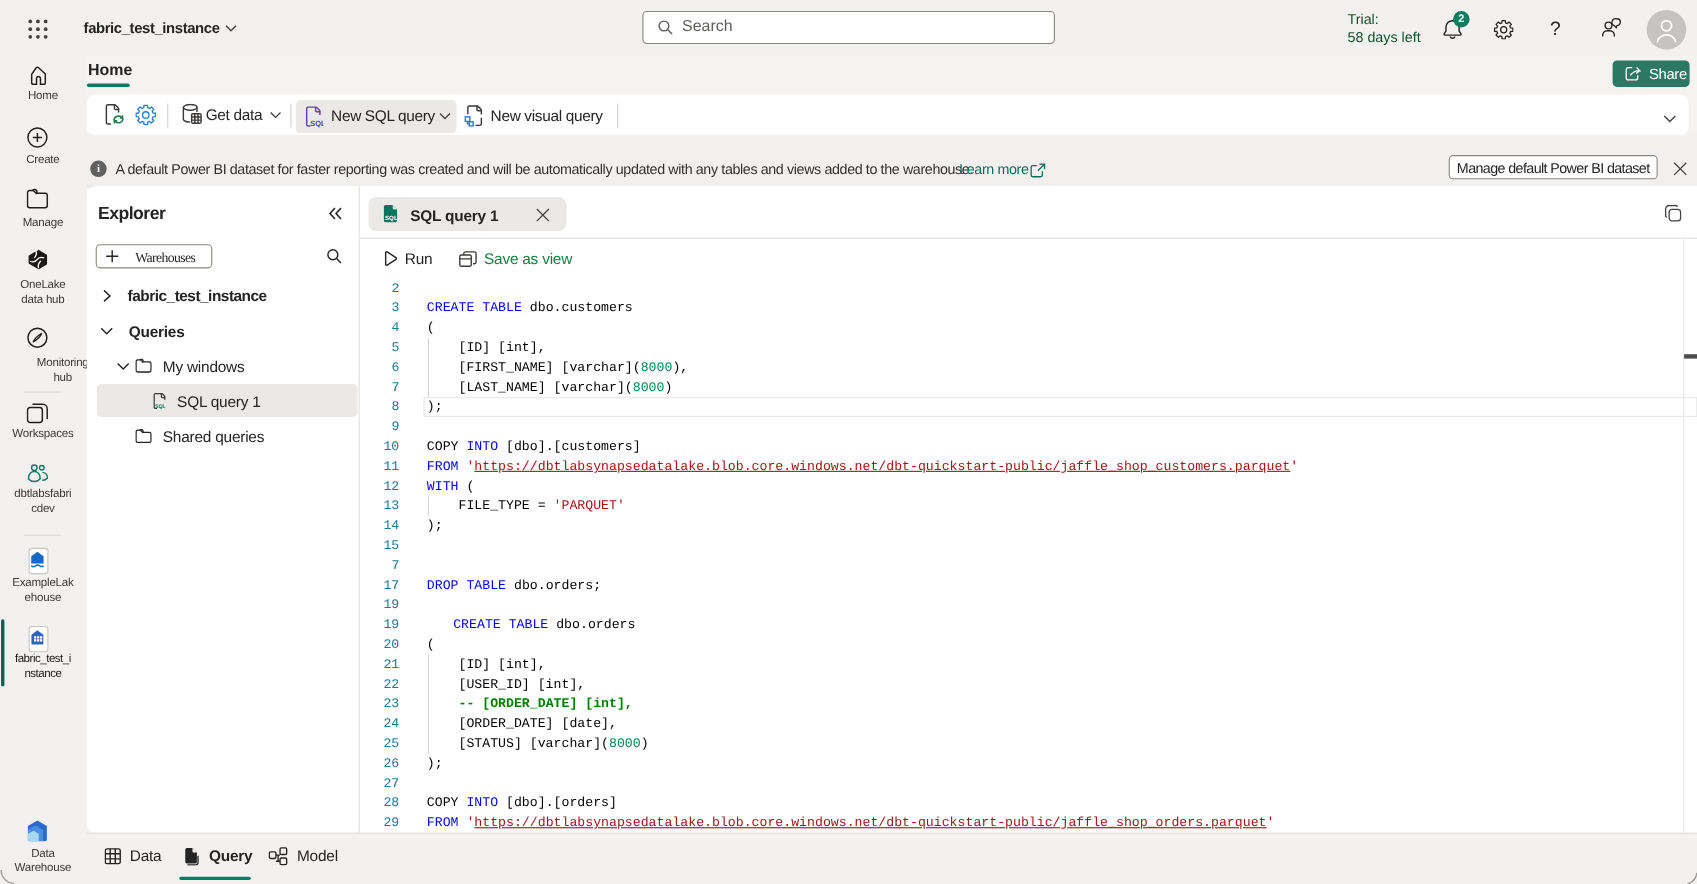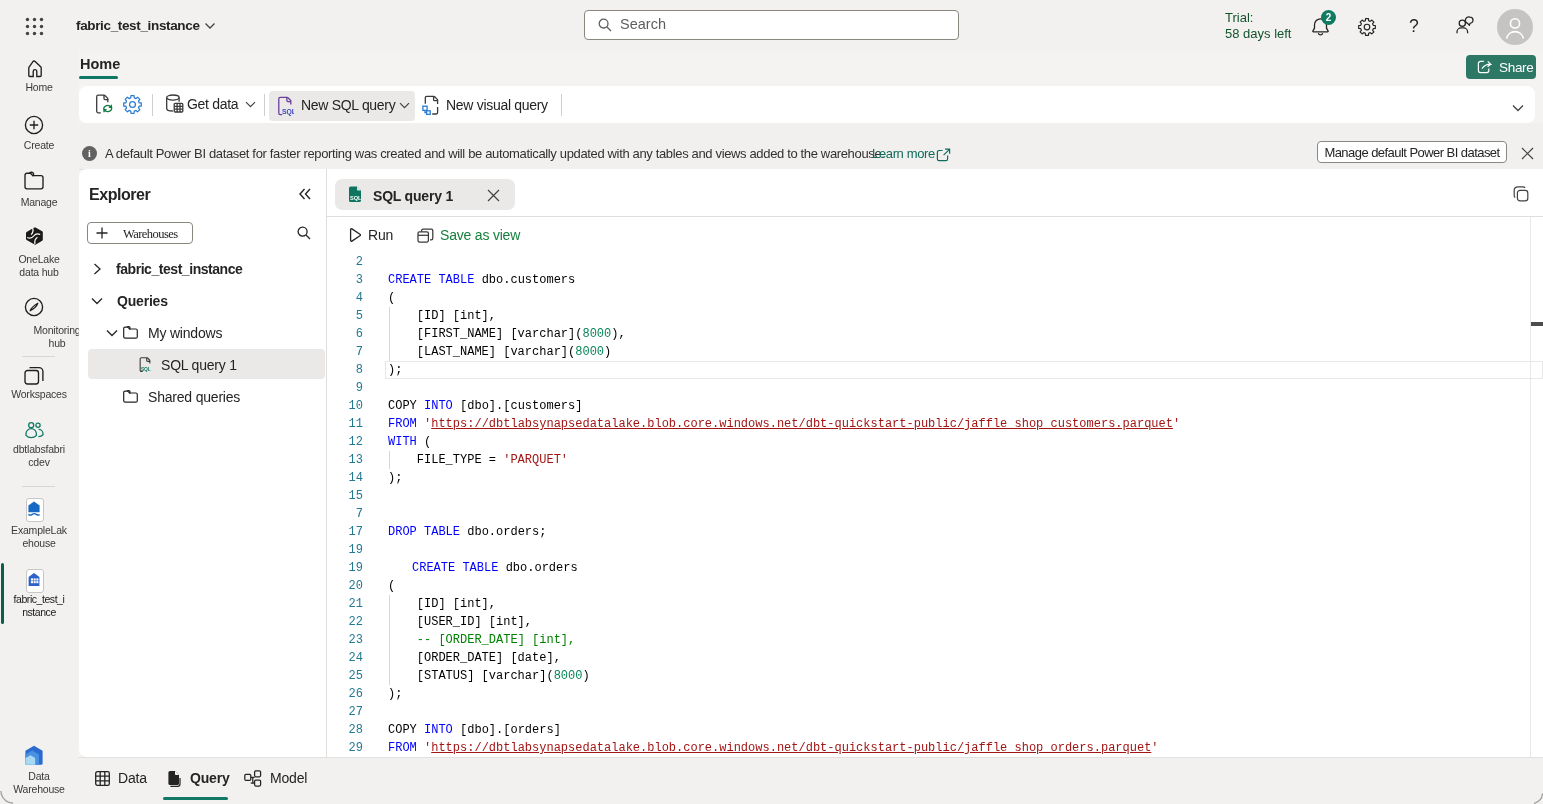--- a/index.html
+++ b/index.html
@@ -11,21 +11,21 @@
   .statusbar{left:78px;top:757px;width:1465px;height:47px;background:#f2f1ef;}
   .card{background:#fff;}
   .sep{width:1px;background:#d1cfcd;}
   .navlbl{width:78px;text-align:center;font-size:10.5px;line-height:12.5px;color:#3b3a39;letter-spacing:-0.2px;}
   svg{display:block;}
   .ln{position:absolute;left:335px;width:28px;text-align:right;color:#237893;font-family:"Liberation Mono",monospace;font-size:12px;line-height:18px;}
   .cl{position:absolute;left:388px;font-family:"Liberation Mono",monospace;font-size:12px;line-height:18px;white-space:pre;color:#000;}
   .k{color:#0000ff;}
   .s{color:#a31515;}
   .n{color:#098658;}
-  .c{color:#008000;}
+  .c{color:#008000;font-weight:bold;}
   .ig{position:absolute;width:1px;background:#d6d6d6;left:389px;}
 </style>
 </head>
 <body>
 <div id="root">
 
   <div class="abs topbar"></div>
 
   <svg class="abs" style="left:25px;top:17px" width="19" height="19" viewBox="0 0 19 19">
     <g fill="#424242">

